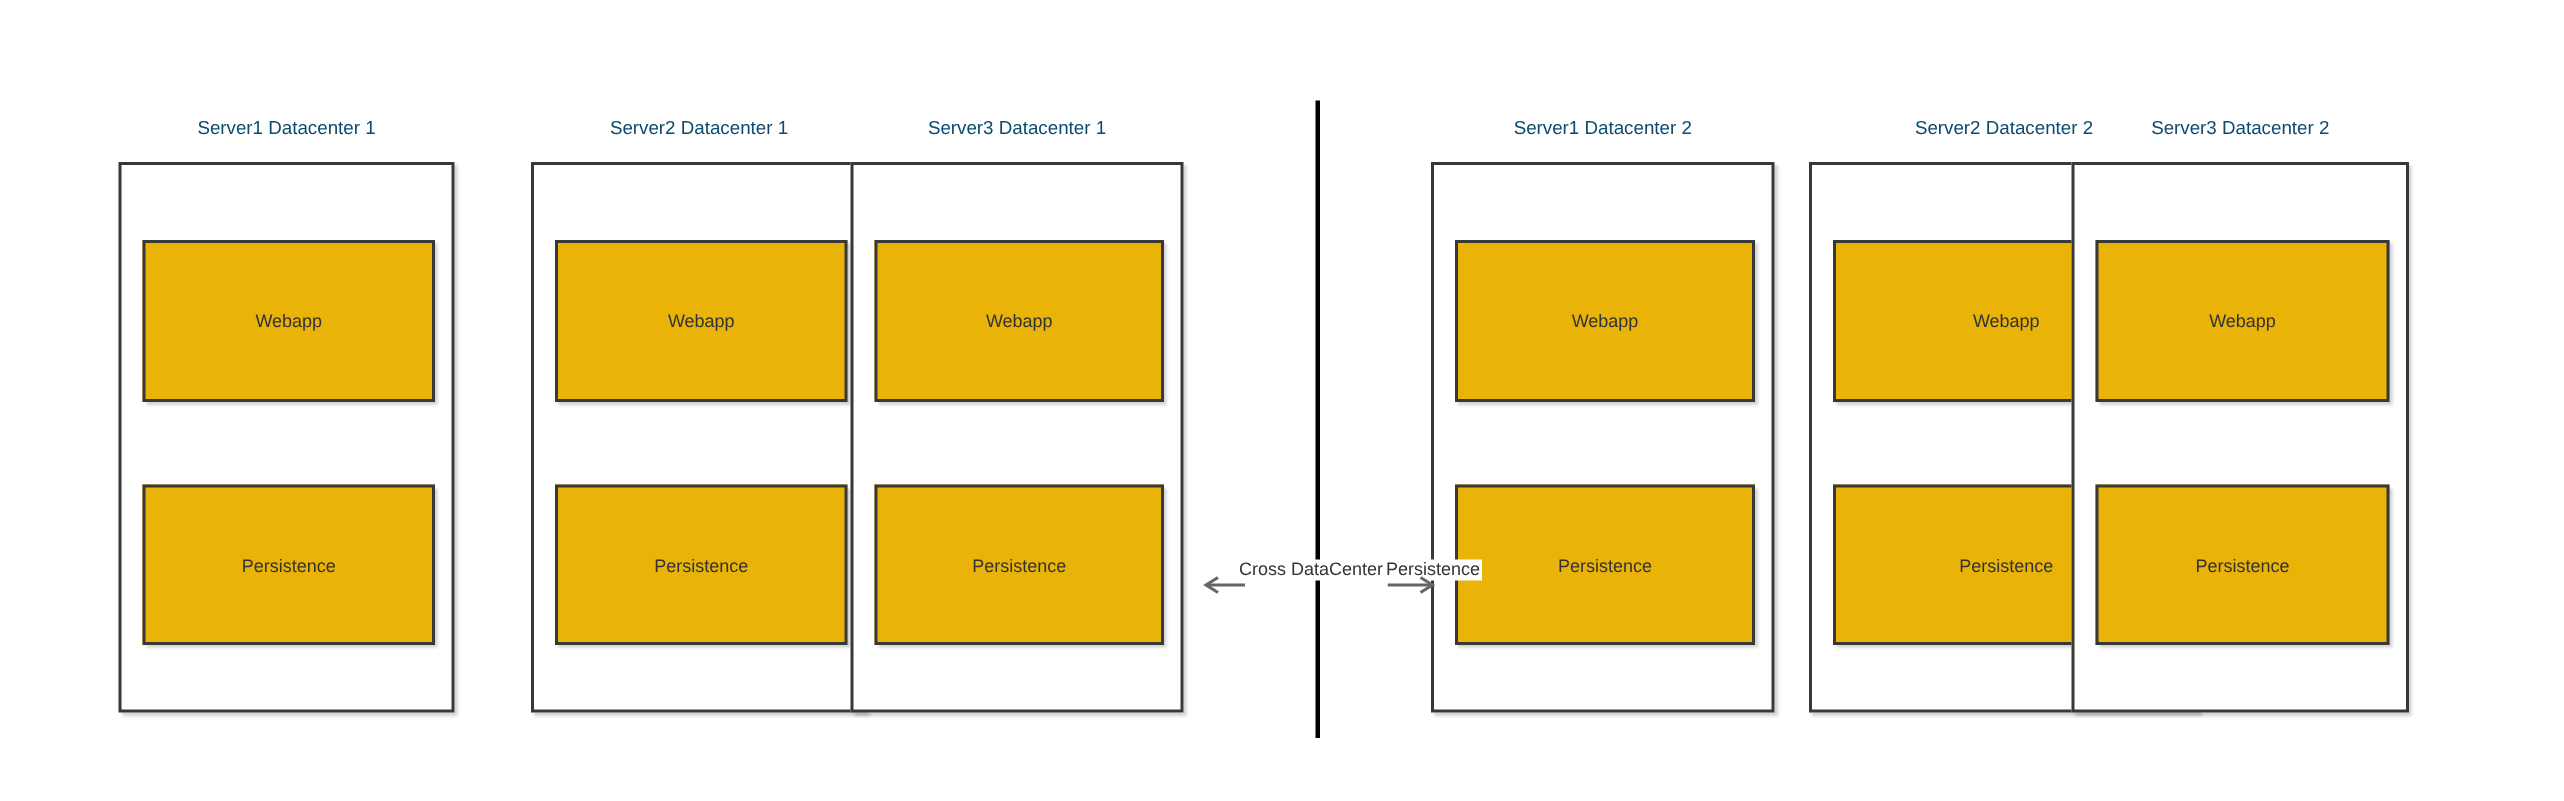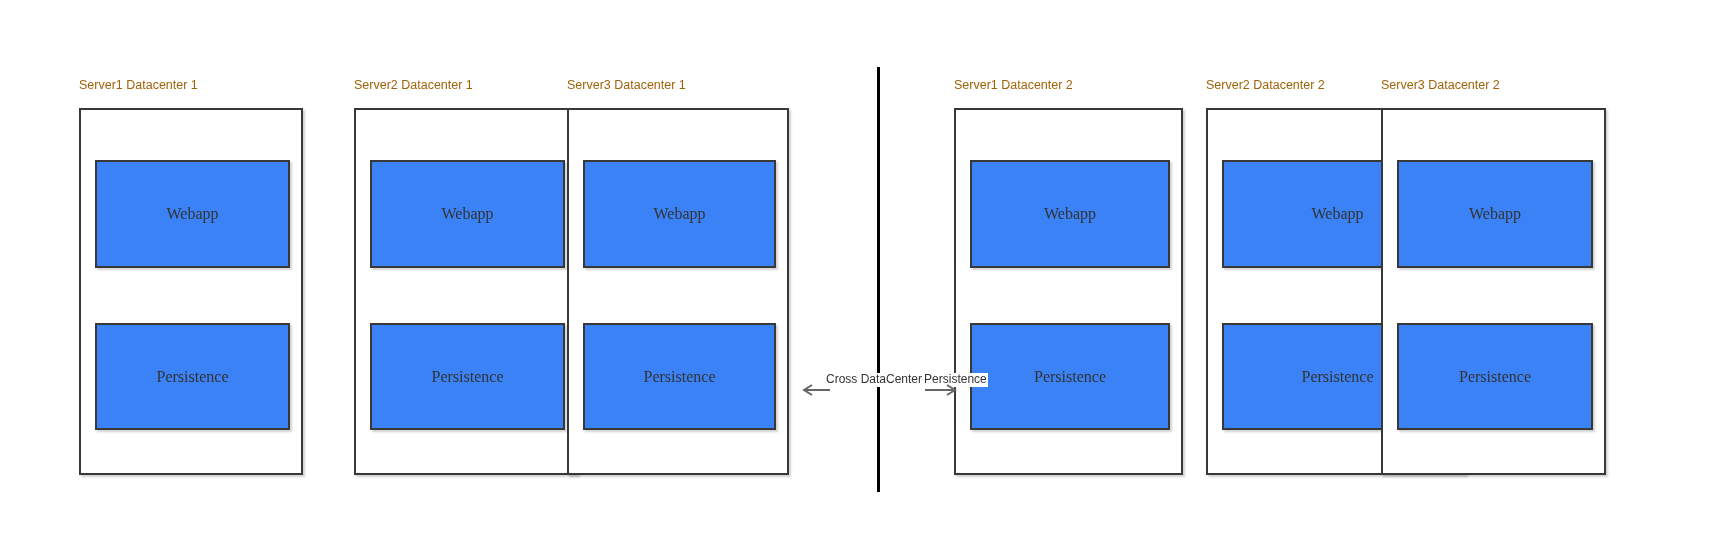--- a/index.html
+++ b/index.html
@@ -11,47 +11,47 @@
     font-family: "Liberation Sans", "DejaVu Sans", sans-serif;
     color: #333333;
     overflow: hidden;
   }
   .server-group { position: absolute; top: 108px; height: 367px; }
   .server-title {
     position: absolute;
     top: -31px;
     left: 0;
     width: 100%;
+    text-align: center;
     font-size: 12.5px;
     line-height: 16px;
-    color: #a16207;
+    color: #0c4a6e;
     white-space: nowrap;
   }
   .server-box {
     position: absolute;
     left: 0; top: 0; right: 0; bottom: 0;
     border: 2px solid #383838;
     background: #ffffff;
     box-shadow: 2px 2px 2px rgba(0,0,0,0.18);
     box-sizing: border-box;
   }
   .node {
     position: absolute;
     left: 16px;
     right: 13px;
     border: 2px solid #383838;
-    background: #3b82f6;
+    background: #eab308;
     box-shadow: 2px 2px 2px rgba(0,0,0,0.18);
     box-sizing: border-box;
     display: flex;
     align-items: center;
     justify-content: center;
-    font-size: 16px;
+    font-size: 12px;
     color: #333333;
-    font-family: Liberation Serif, serif;
   }
   .node.webapp { top: 52px; height: 108px; }
   .node.persistence { top: 215px; height: 107px; }
   #divider {
     position: absolute;
     left: 877px;
     top: 67px;
     width: 3px;
     height: 425px;
     background: #000000;

